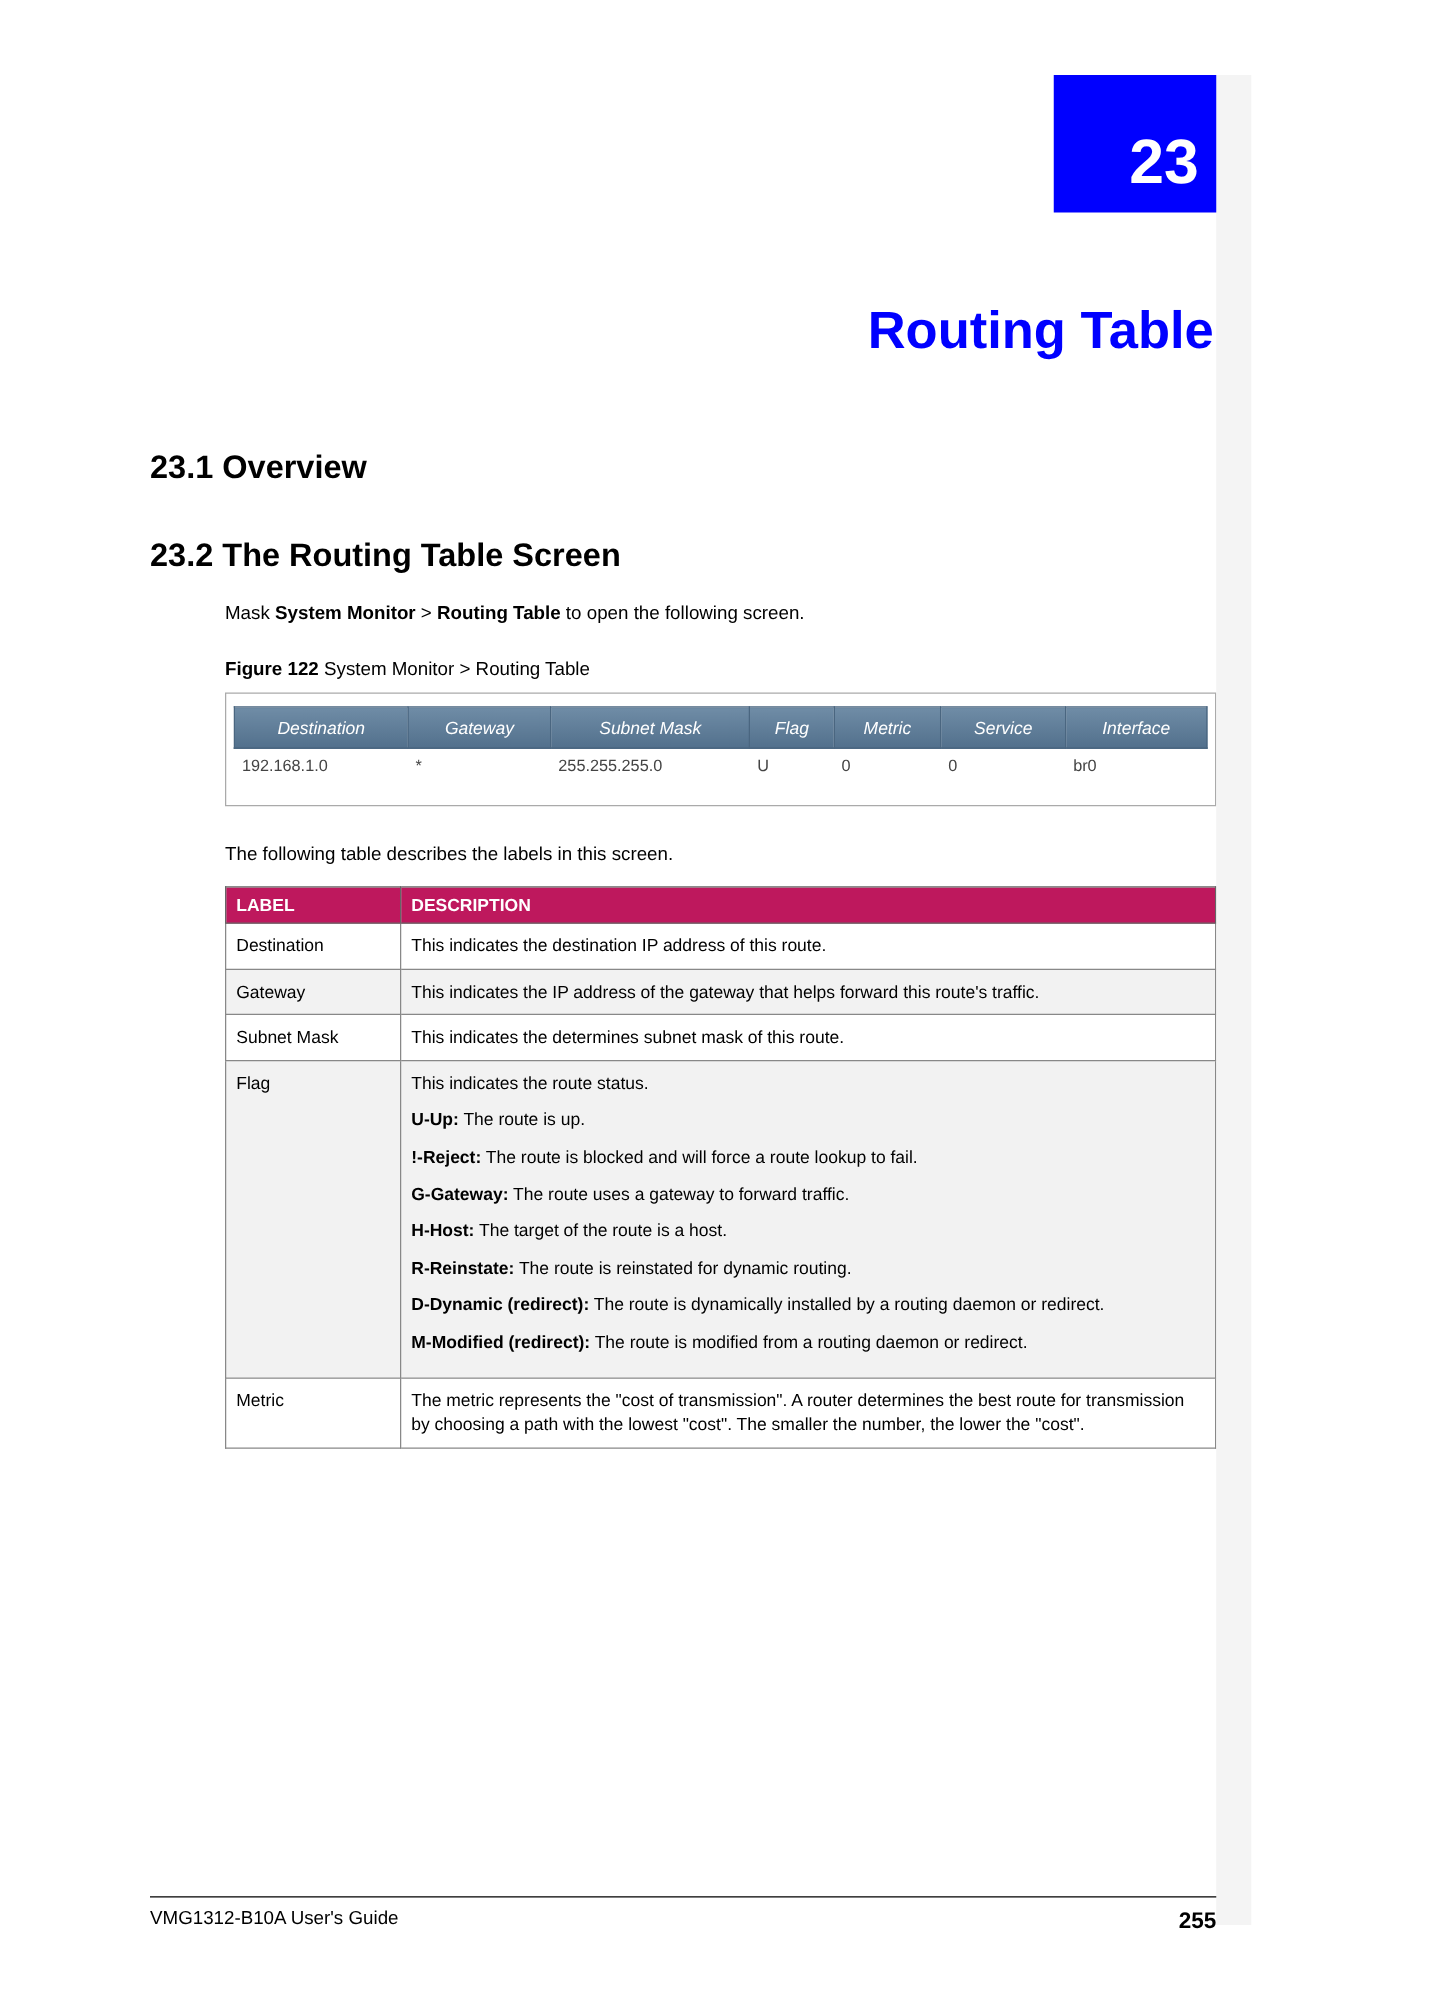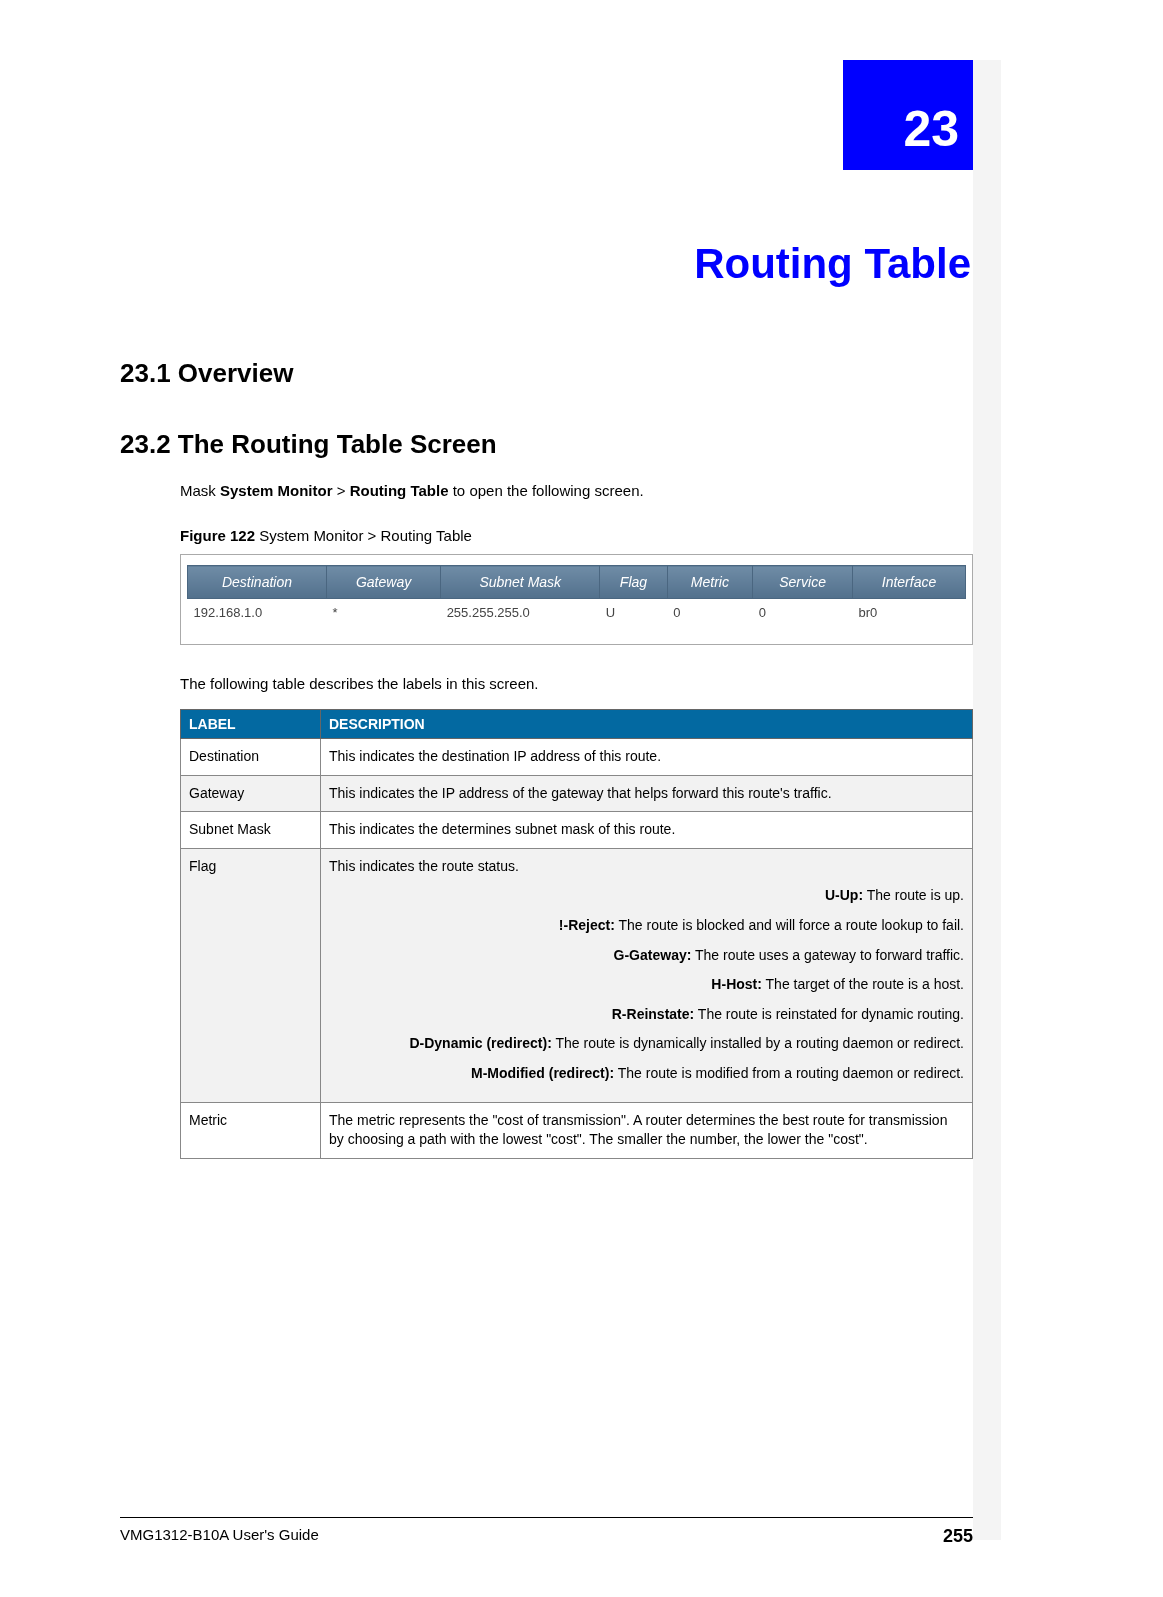--- a/index.html
+++ b/index.html
@@ -105,36 +105,36 @@
     margin-bottom: 4px;
   }
   .table-caption .tab-label { font-weight: bold; }
   .desc-table {
     margin-left: 60px;
     width: calc(100% - 60px);
     border-collapse: collapse;
     font-size: 14px;
   }
   .desc-table th {
-    background: #0369a1;
+    background: #be185d;
     color: #fff;
     text-align: left;
     padding: 6px 8px;
     border: 1px solid #666;
     font-family: Arial, Helvetica, sans-serif;
   }
   .desc-table td {
     border: 1px solid #888;
     padding: 8px 8px;
     vertical-align: top;
     background: #fff;
     line-height: 1.4;
   }
   .desc-table tr:nth-child(odd) td { background: #f2f2f2; }
-  .desc-table td .flag-line { margin: 10px 0; text-align: right; }
+  .desc-table td .flag-line { margin: 10px 0; }
   .desc-table td .flag-line .fb { font-weight: bold; }
   .footer {
     position: absolute;
     bottom: 50px;
     left: 120px;
     right: 110px;
     border-top: 1px solid #000;
     padding-top: 8px;
     display: flex;
     justify-content: space-between;

